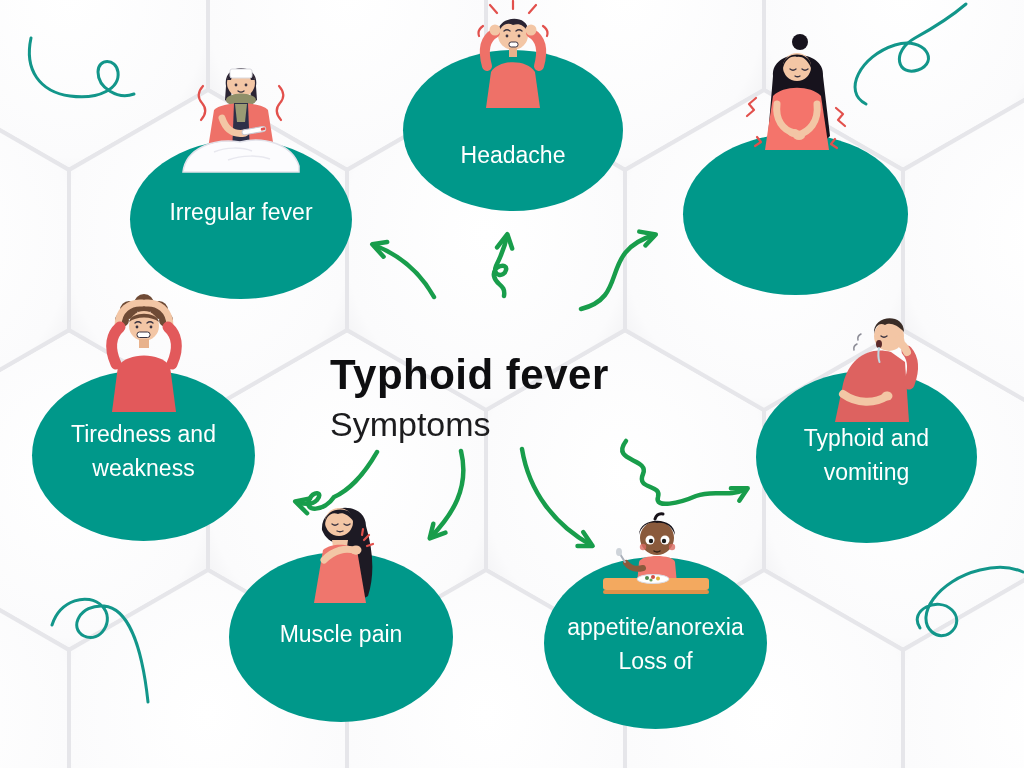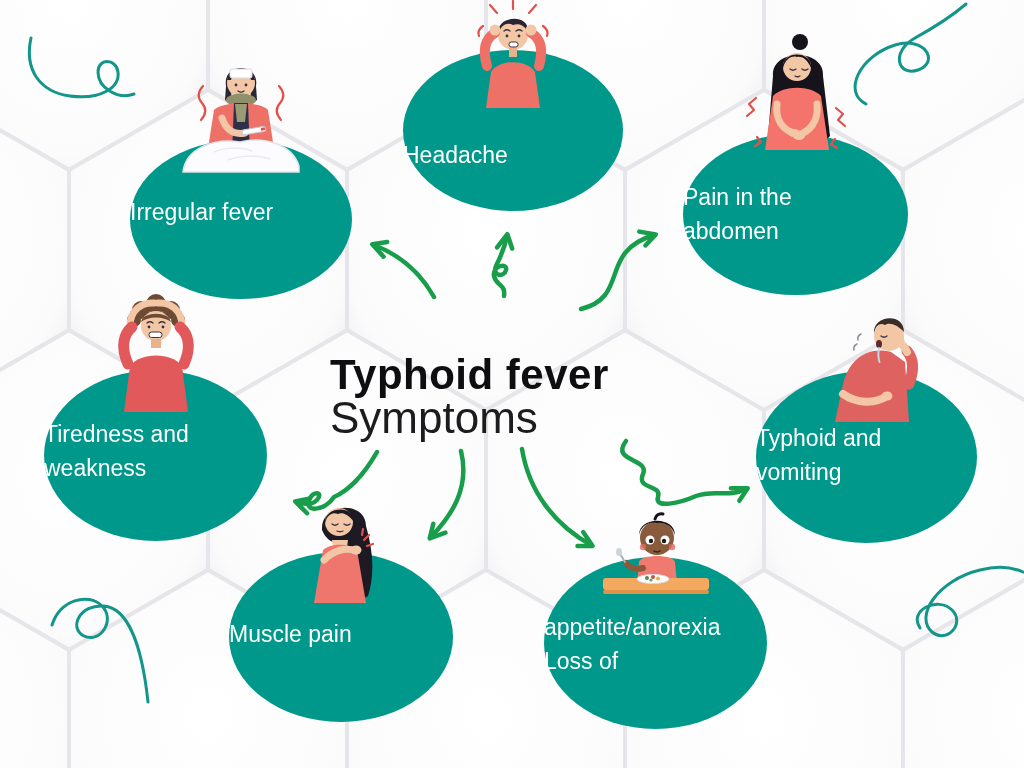--- a/index.html
+++ b/index.html
@@ -5,41 +5,41 @@
   html,body{margin:0;padding:0}
   body{width:1024px;height:768px;position:relative;overflow:hidden;background:var(--background,#f3f3f5);font-family:"Liberation Sans",sans-serif}
   svg{display:block}
   .bg{position:absolute;left:0;top:0;z-index:0}
   .arrows{position:absolute;left:0;top:0;z-index:3;pointer-events:none}
   .arrow-stroke{stroke:var(--arrow,#189d4b);fill:none;stroke-linecap:round;stroke-linejoin:round}
   .arrow{stroke-width:4.5}
   .swirl{stroke:var(--swirl,#12968a);fill:none;stroke-width:3;stroke-linecap:round}
   .bubble{position:absolute;z-index:2}
   .bubble .ellipse{position:absolute;inset:0;background:var(--bubble,#00988a);border-radius:50%}
-  .bubble .label{position:absolute;left:0;right:0;color:var(--bubble-text,#fff);font-size:23px;line-height:34px;z-index:2}
+  .bubble .label{position:absolute;left:0;right:0;text-align:center;color:var(--bubble-text,#fff);font-size:23px;line-height:34px;z-index:2}
   .illus{position:absolute;left:50%;transform:translateX(-50%);z-index:1;overflow:visible}
   .rl{stroke:#e2504c;stroke-width:2.2;fill:none;stroke-linecap:round;stroke-linejoin:round}
   .face{stroke:#3a3340;stroke-width:1.3;fill:none;stroke-linecap:round}
   #b-irregular{left:130px;top:140px;width:222px;height:159px}
   #b-irregular .label{top:55px}
   #b-headache{left:403px;top:50px;width:220px;height:161px}
   #b-headache .label{top:88px}
   #b-abdomen{left:683px;top:134px;width:225px;height:161px}
   #b-abdomen .label{top:46px}
-  #b-tiredness{left:44px;top:370px;width:223px;height:171px}
+  #b-tiredness{left:32px;top:370px;width:223px;height:171px}
   #b-tiredness .label{top:47px}
   #b-nausea{left:756px;top:371px;width:221px;height:172px}
   #b-nausea .label{top:50px}
   #b-muscle{left:229px;top:552px;width:224px;height:170px}
   #b-muscle .label{top:65px}
   #b-loss{left:544px;top:557px;width:223px;height:172px}
   #b-loss .label{top:53px}
   .center-title{position:absolute;left:330px;top:352px;width:380px;text-align:left;z-index:4}
   .title-main{font-weight:bold;font-size:42px;line-height:46px;color:var(--title,#0e0e10);letter-spacing:.5px}
-  .title-sub{font-size:44px;line-height:38px;color:#1c1c1e;font-weight:400;margin-top:1px}
+  .title-sub{font-size:34px;line-height:38px;color:#1c1c1e;font-weight:400;margin-top:7px}
 </style>
 </head>
 <body>
 
 <svg class="bg" width="1024" height="768" aria-hidden="true">
   <defs>
     <radialGradient id="hg" cx="50%" cy="45%" r="68%">
       <stop offset="0%" stop-color="#ffffff"></stop>
       <stop offset="75%" stop-color="#fbfbfc"></stop>
       <stop offset="100%" stop-color="#ebebee"></stop>
@@ -124,24 +124,20 @@
     <path d="M42,64 C52,53 80,53 90,64 L98,118 L34,118 Z" fill="#f4746b"></path>
     <path d="M46,72 C44,88 52,98 63,101" stroke="#f3c6a5" stroke-width="7" fill="none" stroke-linecap="round"></path>
     <path d="M86,72 C88,90 78,100 67,103" stroke="#f3c6a5" stroke-width="7" fill="none" stroke-linecap="round"></path>
     <ellipse cx="63" cy="101" rx="6" ry="4" fill="#f3c6a5"></ellipse>
       <ellipse cx="68" cy="104" rx="6" ry="4" fill="#f3c6a5"></ellipse>
     <path class="rl" d="M16,84 l7,-6 l-5,-6 l7,-6"></path>
     <path class="rl" d="M114,94 l-7,-6 l5,-6 l-7,-6"></path>
     <path class="rl" d="M24,114 l6,-4 l-4,-5"></path>
     <path class="rl" d="M106,116 l-6,-4 l4,-5"></path>
   </svg>
-  <div class="label">
-    <div>Pain in the</div>
-    <div>abdomen</div>
-  </div>
 </div>
 
 <div class="bubble" id="b-tiredness">
   <div class="ellipse"></div>
   <svg class="illus" style="width:140px;top:-80px" viewBox="0 0 140 122">
     <g fill="#6e4a35">
       <circle cx="55" cy="20" r="9"></circle>
         <circle cx="70" cy="14" r="10"></circle>
         <circle cx="85" cy="20" r="9"></circle>
       <circle cx="92" cy="30" r="7"></circle>

